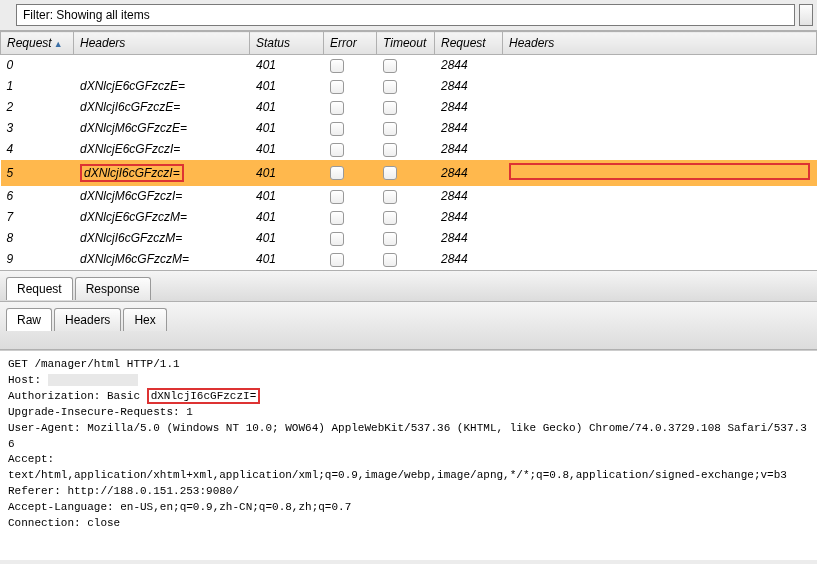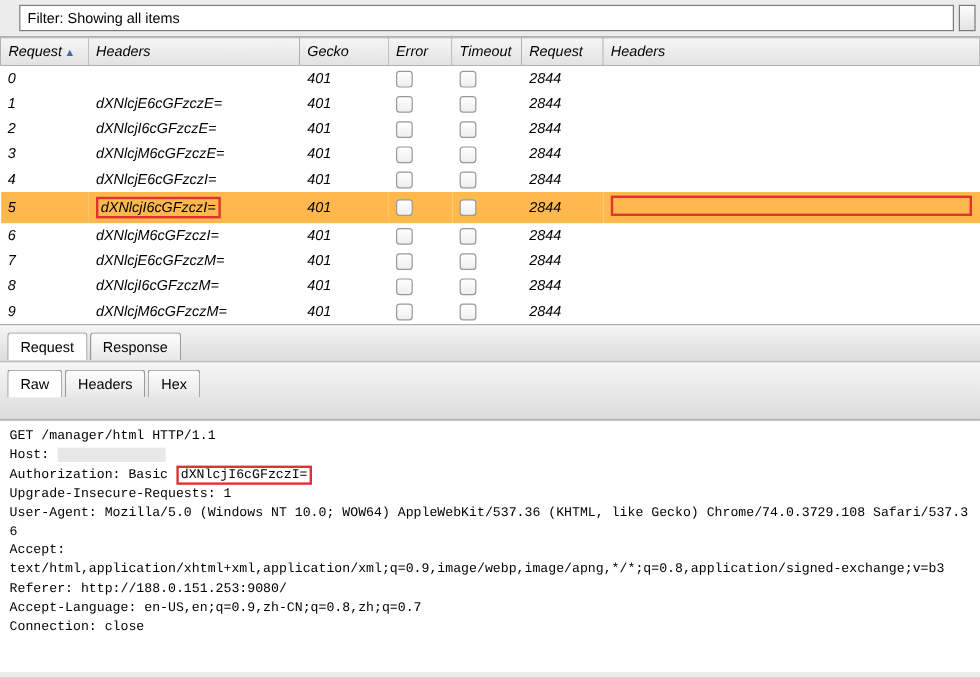--- a/index.html
+++ b/index.html
@@ -53,21 +53,21 @@
         <col class="c-status">
         <col class="c-error">
         <col class="c-timeout">
         <col class="c-length">
         <col class="c-comment">
   </colgroup>
   <thead>
     <tr>
       <th><span>Request</span><span class="sort-icon">▲</span></th>
       <th>Headers</th>
-      <th>Gecko</th>
+      <th>Status</th>
       <th>Error</th>
       <th>Timeout</th>
       <th>Request</th>
       <th>Headers</th>
     </tr>
   </thead>
   <tbody id="tbody">
         <tr>
           <td>0</td>
           <td class="payload-cell"></td>

